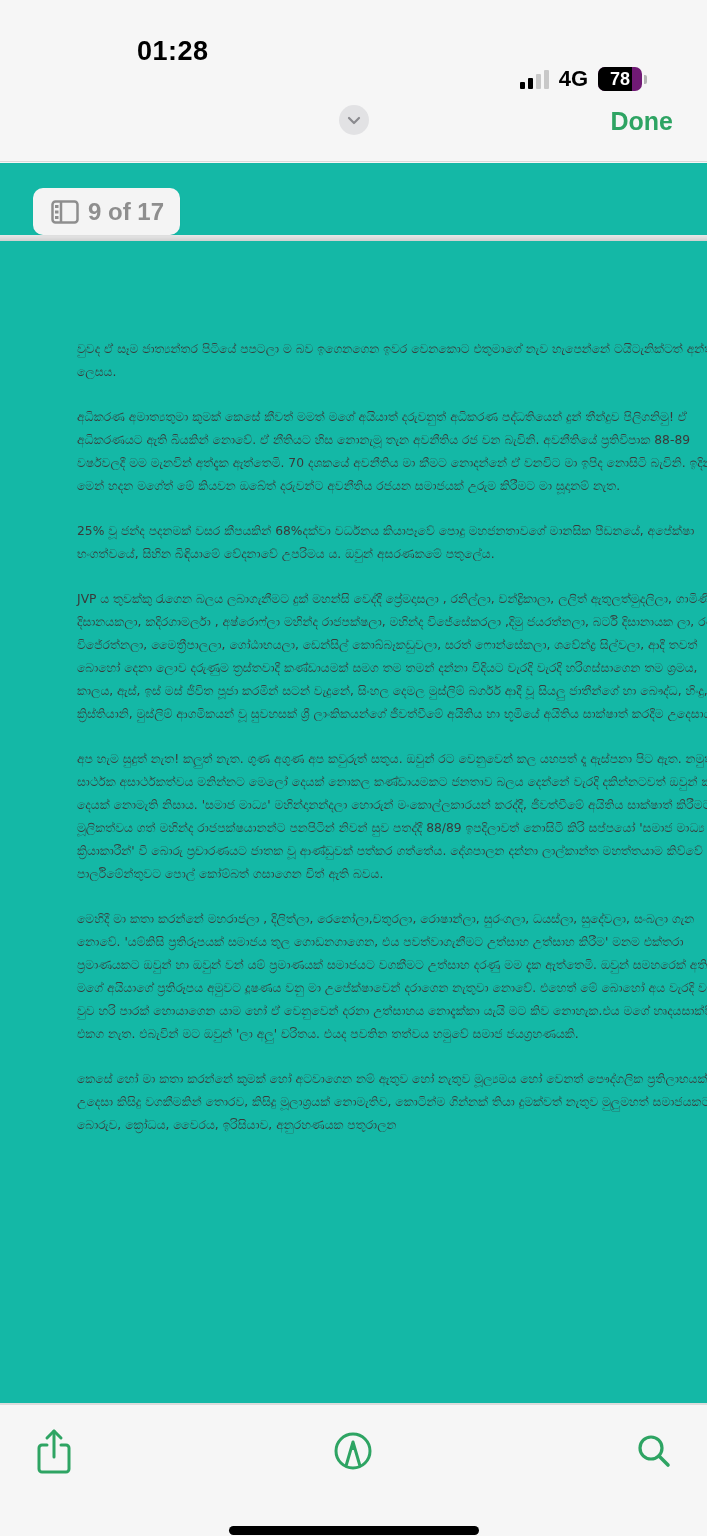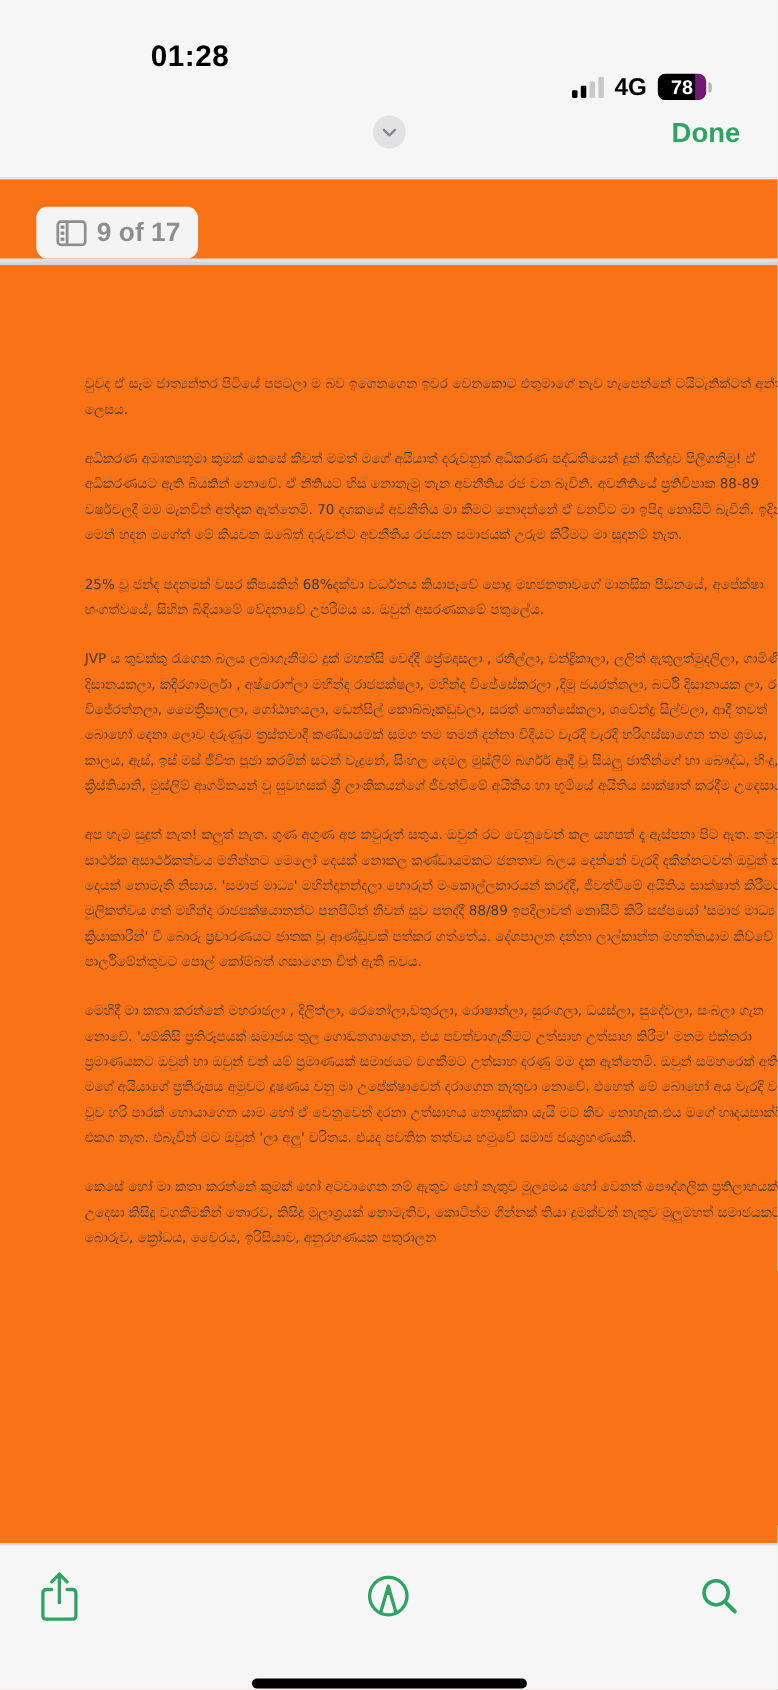--- a/index.html
+++ b/index.html
@@ -21,21 +21,21 @@
     .battery-cap { width: 3px; height: 9px; background: #b5b5b5; border-radius: 0 2px 2px 0; margin-left: 2px; }
 
     
     .nav-bar { position: absolute; left: 0; top: 95px; width: 707px; height: 67px; background: #f6f6f6; border-bottom: 1px solid #d9d9d9; }
     .nav-title-wrap { position: absolute; left: 0; right: 0; top: 10px; display: flex; justify-content: center; align-items: center; gap: 12px; }
     .nav-title { font-size: 29px; font-weight: 700; }
     .title-chevron { width: 30px; height: 30px; border-radius: 50%; background: #e2e2e4; display: flex; align-items: center; justify-content: center; }
     .done-button { position: absolute; right: 34px; top: 12px; font-size: 25px; font-weight: 700; color: #2ea463; background: none; border: none; cursor: pointer; font-family: inherit; }
 
     
-    .doc-area { position: absolute; left: 0; top: 163px; width: 707px; height: 1240px; background: #f97316; }
+    .doc-area { position: absolute; left: 0; top: 163px; width: 707px; height: 1240px; background: #14b8a6; }
     .page-indicator { position: absolute; left: 33px; top: 25px; height: 47px; padding: 0 16px 0 18px; background: #f4f4f4; border-radius: 10px; display: flex; align-items: center; gap: 9px; color: #8e8e8e; font-size: 24px; font-weight: 700; box-shadow: 0 1px 2px rgba(0,0,0,0.04); }
     .page-sep { position: absolute; left: 0; right: 0; top: 72px; height: 6px; background: linear-gradient(#e8e8e8, #d0d0d0); }
     .page-content { position: absolute; left: 33px; top: 175px; width: 660px; font-family: "DejaVu Sans", sans-serif; font-size: 12.3px; line-height: 23px; color: #3a3a3a; margin-left: 44px; }
     .page-content p { margin-bottom: 22px; }
 
     
     .bottom-bar { position: absolute; left: 0; top: 1403px; width: 707px; height: 133px; background: #f6f6f6; border-top: 2px solid #dcdcdc; }
     .tb-btn { position: absolute; top: 22px; width: 48px; height: 48px; display: flex; align-items: center; justify-content: center; cursor: pointer; }
     .tb-share { left: 30px; }
     .tb-markup { left: 329px; }

